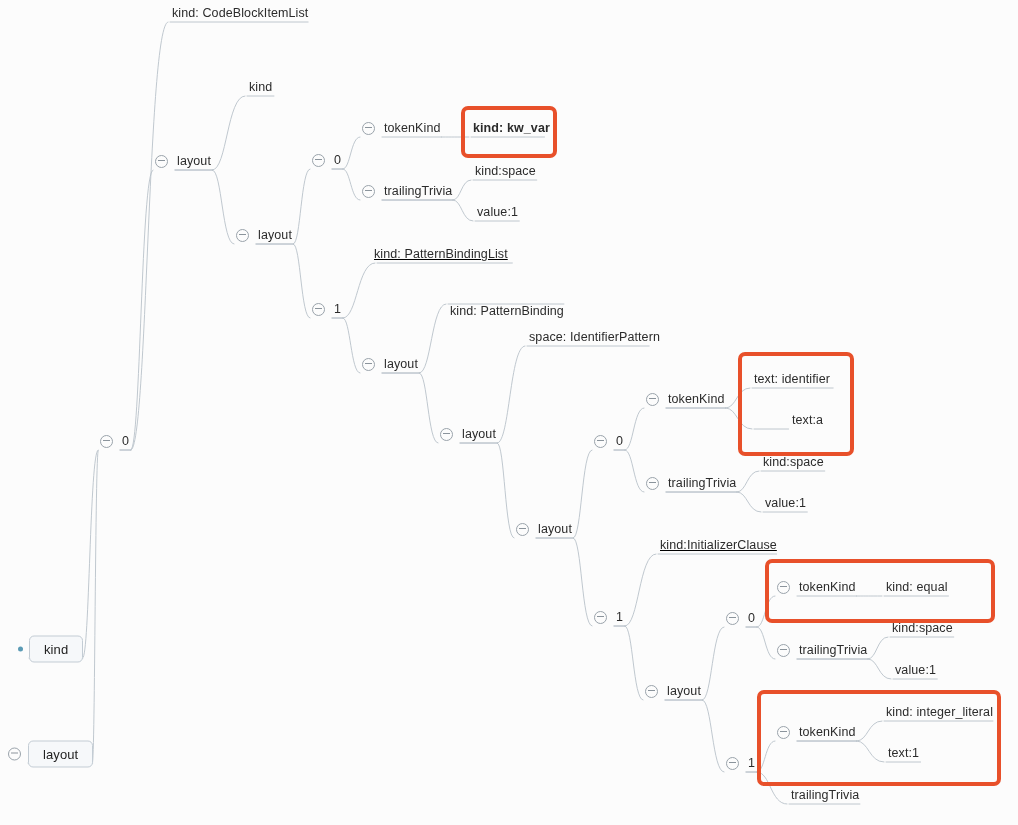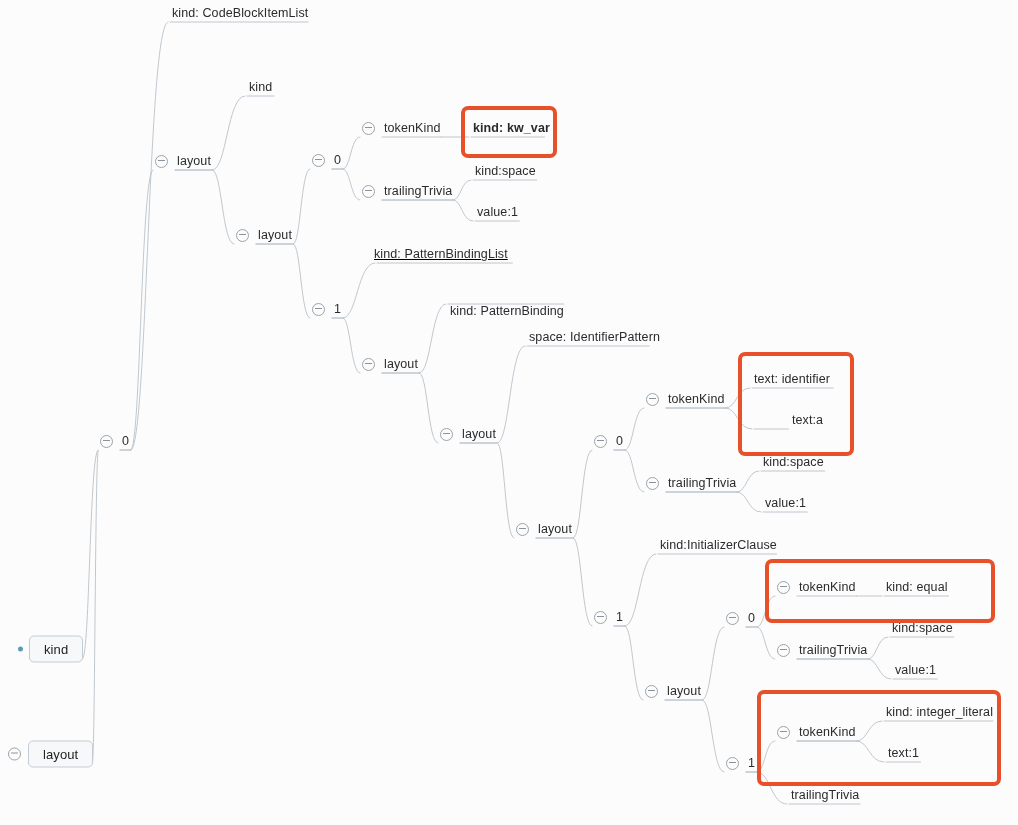--- a/index.html
+++ b/index.html
@@ -287,21 +287,21 @@
       <div class="node plain" style="left: 761px; top: 462px;">
         <span class="node-label">kind:space</span>
       </div>
       <div class="node plain" style="left: 763px; top: 503px;">
         <span class="node-label">value:1</span>
       </div>
       <div class="node plain" style="left: 594px; top: 617px;">
         <span class="toggle"></span>
         <span class="node-label">1</span>
       </div>
-      <div class="node plain" style="left: 658px; top: 545px;">
+      <div class="node plain" style="left: 658px; top: 545px; text-decoration: underline;">
         <span class="node-label">kind:InitializerClause</span>
       </div>
       <div class="node plain" style="left: 645px; top: 691px;">
         <span class="toggle"></span>
         <span class="node-label">layout</span>
       </div>
       <div class="node plain" style="left: 726px; top: 618px;">
         <span class="toggle"></span>
         <span class="node-label">0</span>
       </div>

